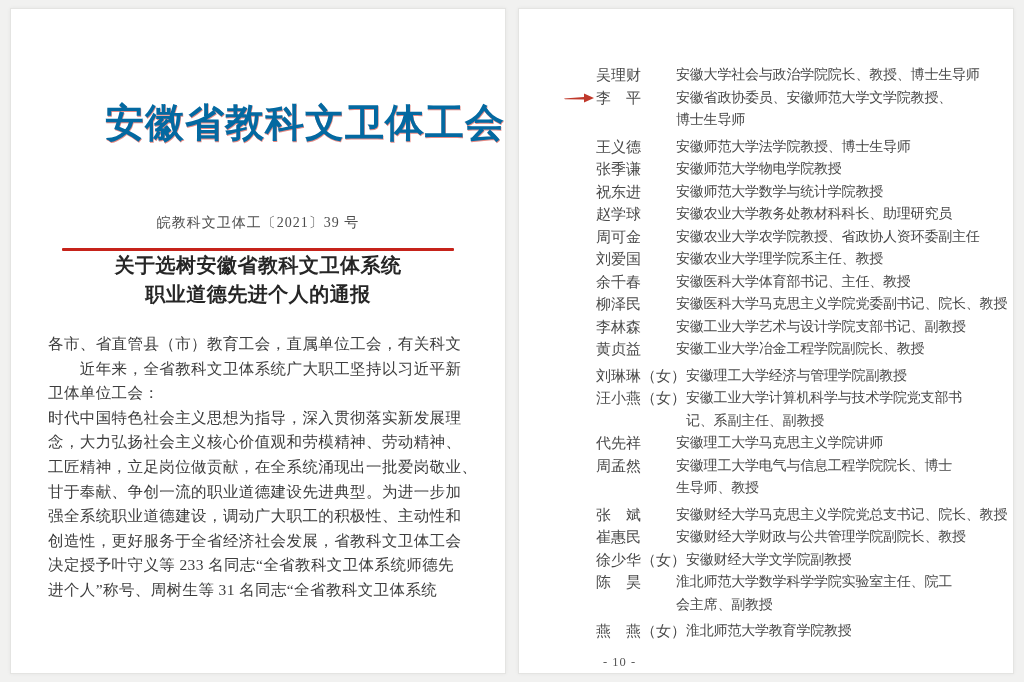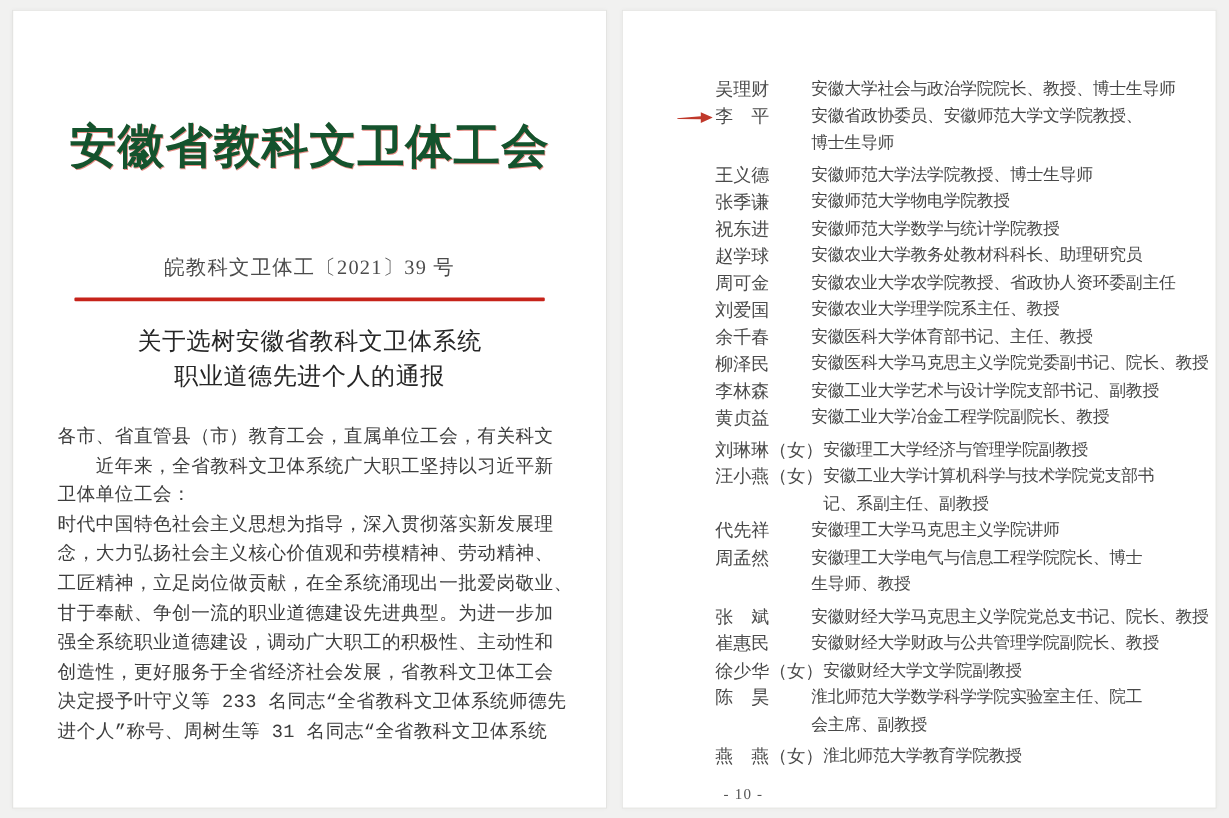--- a/index.html
+++ b/index.html
@@ -12,41 +12,41 @@
   .page {
     position: absolute; top: 8px; width: 496px; height: 666px;
     background: #ffffff; border: 1px solid #e4e4e2;
     box-shadow: 0 0 4px rgba(0,0,0,0.05);
   }
   .page-left  { left: 10px; }
   .page-right { left: 518px; }
 
   
   .letterhead {
-    margin-top: 86px; text-align: center;
+    margin-top: 86px; text-align: right;
     font-size: 39px; font-weight: bold; line-height: 56px;
-    letter-spacing: 1px; color: #14532d;
+    letter-spacing: 1px; color: #0369a1;
     text-shadow: 0.5px 0.5px 0 rgba(210,41,29,0.55);
     white-space: nowrap;
   }
   .doc-number {
     margin-top: 63px; text-align: center;
-    font-size: 17px; line-height: 17px; letter-spacing: 1px; color: #4c4c4c;
+    font-size: 14px; line-height: 17px; letter-spacing: 1px; color: #4c4c4c;
   }
   .red-line {
     margin: 17px auto 0 auto; width: 392px; height: 3px;
     background: #c6231a; border-radius: 1px;
   }
   .notice-title {
-    margin-top: 20px; text-align: center;
-    font-size: 20px; font-weight: normal; line-height: 29px;
+    text-align: center;
+    font-size: 20px; font-weight: bold; line-height: 29px;
     letter-spacing: 0.5px; color: #262626; white-space: nowrap;
   }
   .notice-body {
-    margin: 23px auto 0 auto; width: 420px; font-family: Liberation Mono, monospace;
+    margin: 23px auto 0 auto; width: 420px;
   }
   .body-line {
     font-size: 15.5px; line-height: 24.6px; letter-spacing: 0.4px;
     color: #3d3d3d; white-space: nowrap;
   }
 
   
   .roster { margin-top: 55px; padding-left: 77px; }
   .roster-row { display: flex; position: relative; }
   .roster-row.gap { margin-top: 4px; }

